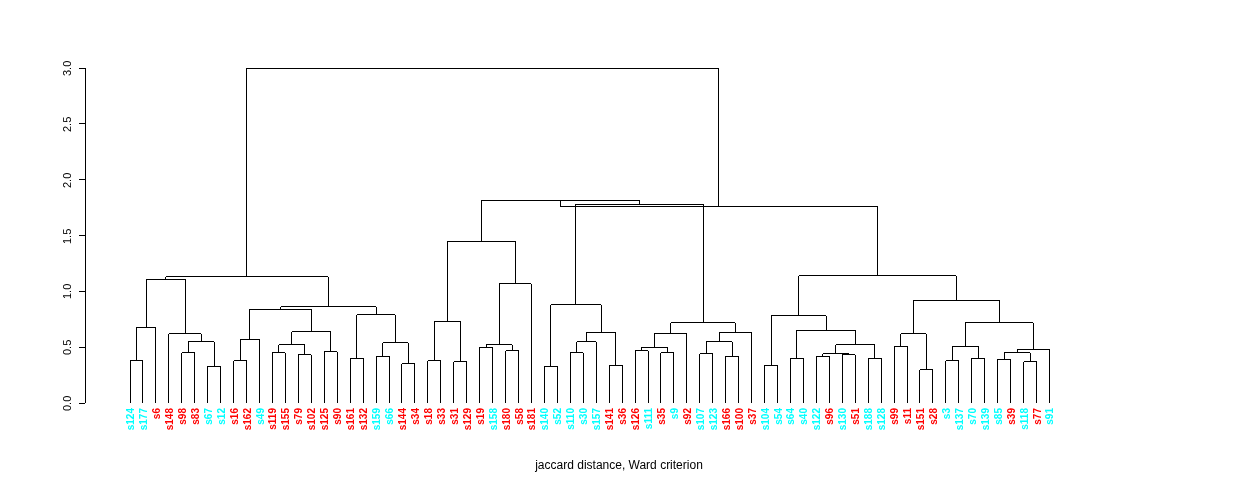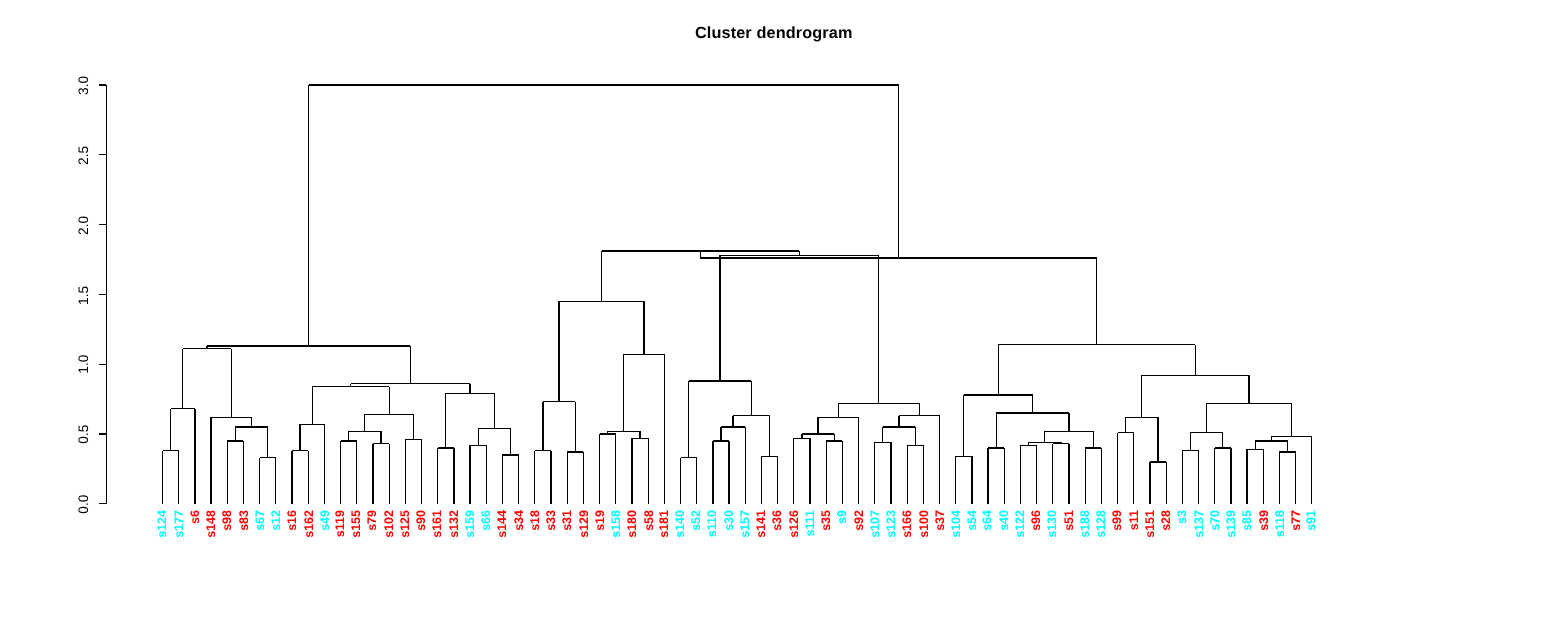--- a/index.html
+++ b/index.html
@@ -14,21 +14,20 @@
            writing-mode:vertical-rl;transform:rotate(180deg);
            text-align:center;white-space:nowrap;}
   .leaflbl{position:absolute;font-size:10px;font-weight:bold;
            writing-mode:vertical-rl;transform:rotate(180deg);
            white-space:nowrap;letter-spacing:0px;}
 </style>
 </head>
 <body>
 
 <div id="plot">
-  <div id="title">Cluster dendrogram</div>
   <svg id="canvas" width="1238" height="500">
       <line x1="85" y1="68" x2="85" y2="403" stroke="#000000" stroke-width="1" shape-rendering="crispEdges"></line>
       <line x1="79" y1="403" x2="85" y2="403" stroke="#000000" stroke-width="1" shape-rendering="crispEdges"></line>
       <line x1="79" y1="347.1666666666667" x2="85" y2="347.1666666666667" stroke="#000000" stroke-width="1" shape-rendering="crispEdges"></line>
       <line x1="79" y1="291.33333333333337" x2="85" y2="291.33333333333337" stroke="#000000" stroke-width="1" shape-rendering="crispEdges"></line>
       <line x1="79" y1="235.5" x2="85" y2="235.5" stroke="#000000" stroke-width="1" shape-rendering="crispEdges"></line>
       <line x1="79" y1="179.66666666666669" x2="85" y2="179.66666666666669" stroke="#000000" stroke-width="1" shape-rendering="crispEdges"></line>
       <line x1="79" y1="123.83333333333331" x2="85" y2="123.83333333333331" stroke="#000000" stroke-width="1" shape-rendering="crispEdges"></line>
       <line x1="79" y1="68" x2="85" y2="68" stroke="#000000" stroke-width="1" shape-rendering="crispEdges"></line>
       <line x1="130" y1="403" x2="130" y2="360.56666666666666" stroke="#000000" stroke-width="1" shape-rendering="crispEdges"></line>
@@ -321,13 +320,14 @@
       <div class="leaflbl" style="color: rgb(0, 255, 255); left: 940.85px; top: 408px;">s3</div>
       <div class="leaflbl" style="color: rgb(0, 255, 255); left: 953.8px; top: 408px;">s137</div>
       <div class="leaflbl" style="color: rgb(0, 255, 255); left: 966.75px; top: 408px;">s70</div>
       <div class="leaflbl" style="color: rgb(0, 255, 255); left: 979.7px; top: 408px;">s139</div>
       <div class="leaflbl" style="color: rgb(0, 255, 255); left: 992.65px; top: 408px;">s85</div>
       <div class="leaflbl" style="color: rgb(255, 0, 0); left: 1005.6px; top: 408px;">s39</div>
       <div class="leaflbl" style="color: rgb(0, 255, 255); left: 1018.55px; top: 408px;">s118</div>
       <div class="leaflbl" style="color: rgb(255, 0, 0); left: 1031.5px; top: 408px;">s77</div>
       <div class="leaflbl" style="color: rgb(0, 255, 255); left: 1044.45px; top: 408px;">s91</div>
     </div>
+  <div id="xlabel">jaccard distance, Ward criterion</div>
 </div>
 
 </body></html>

